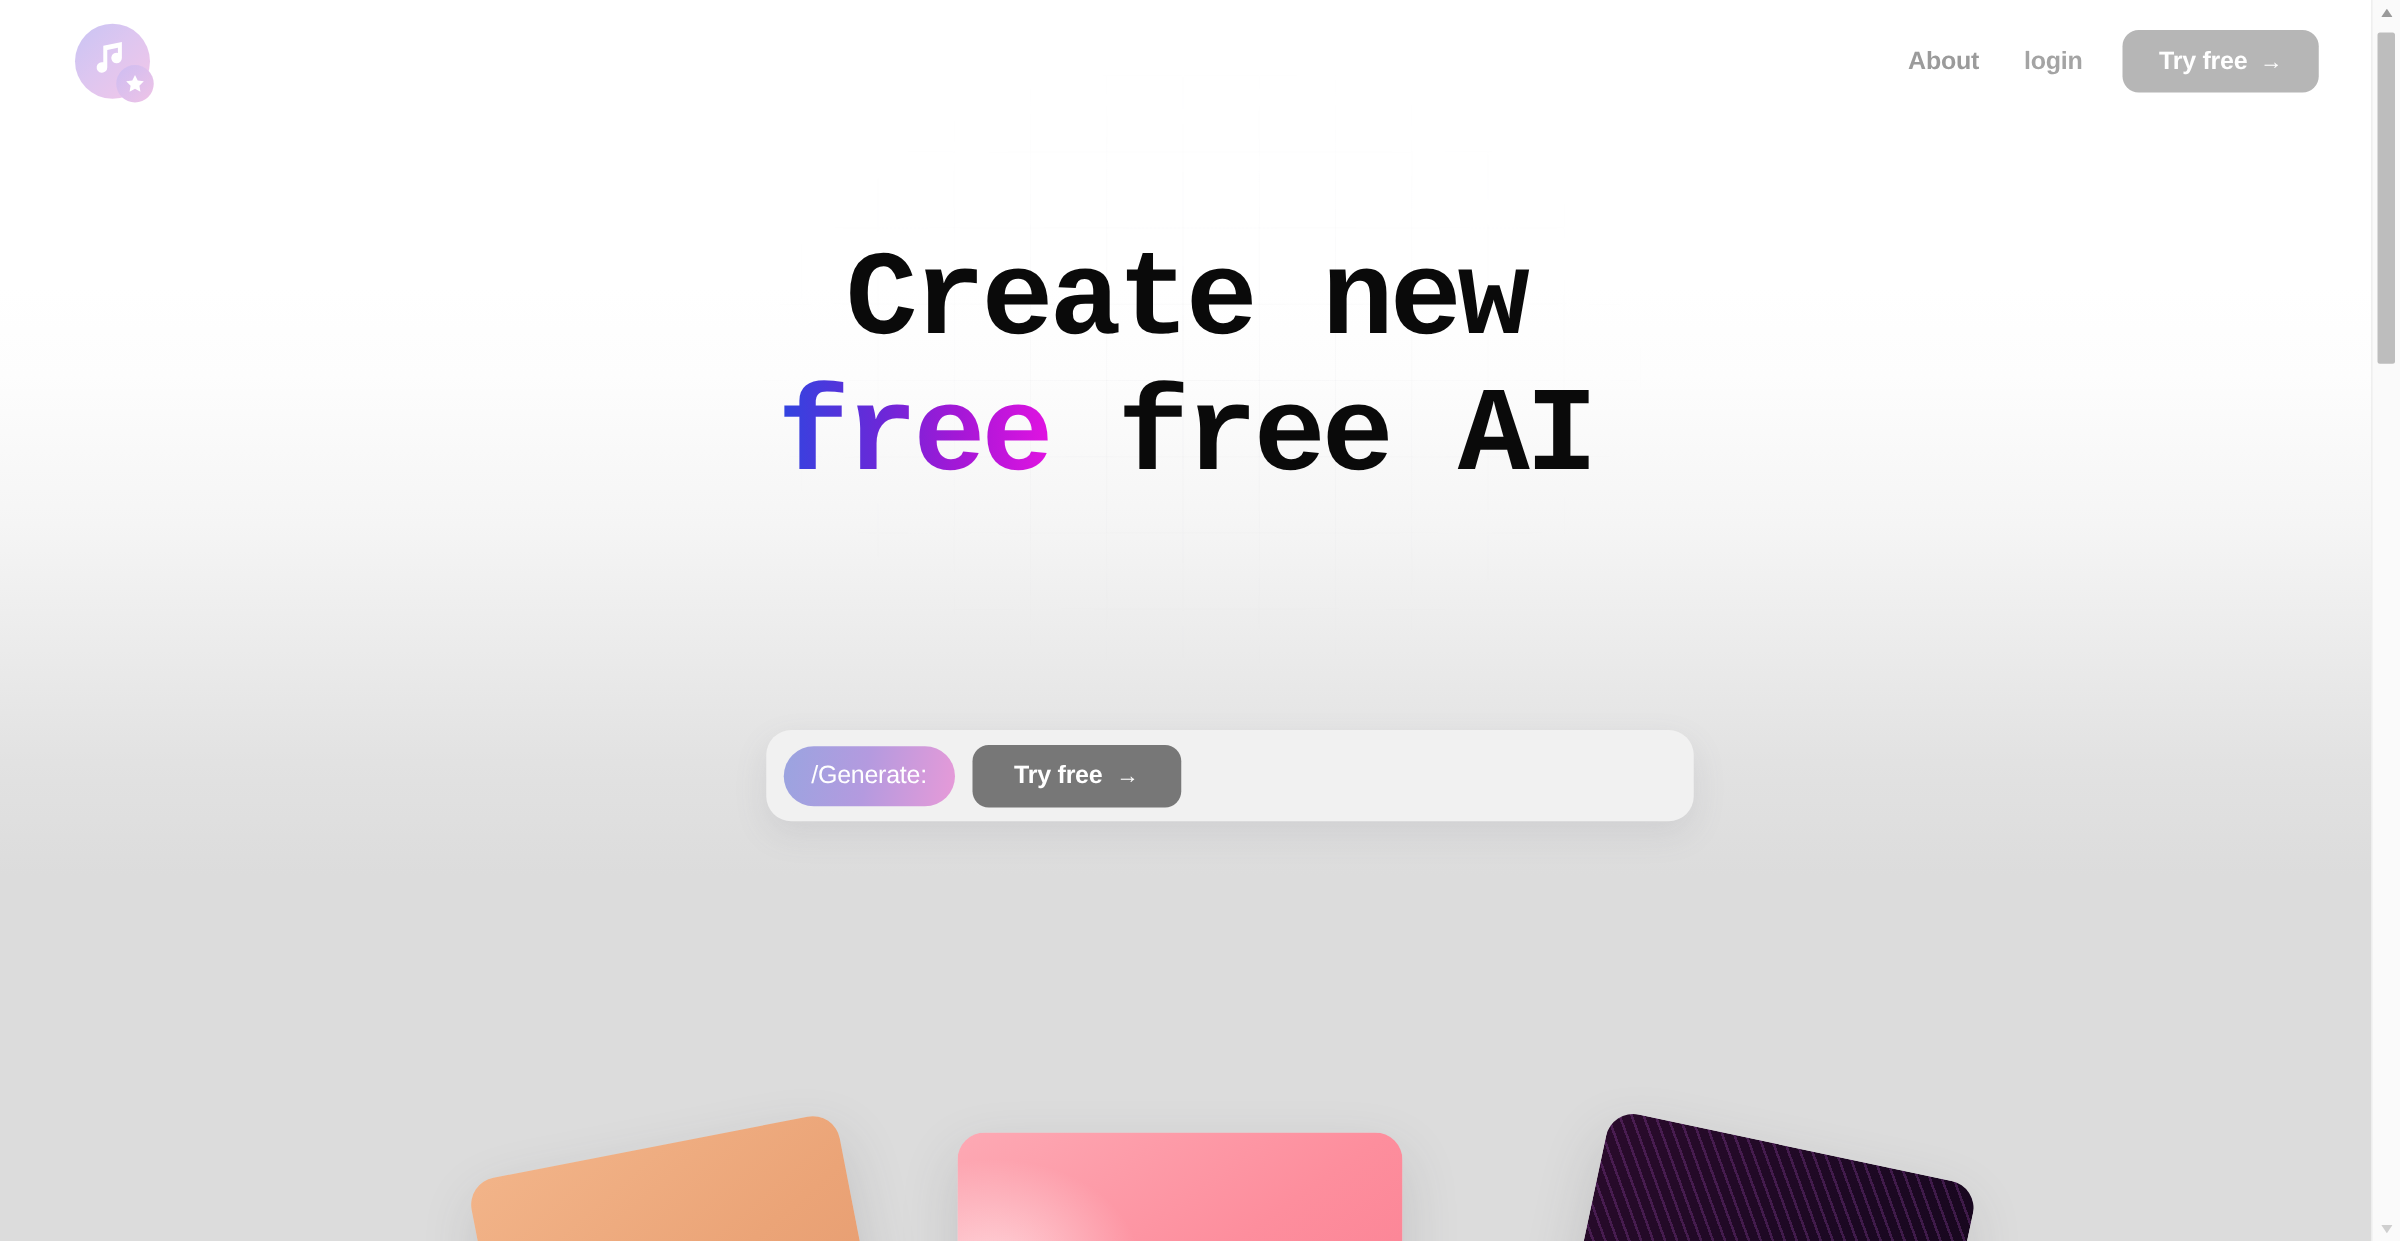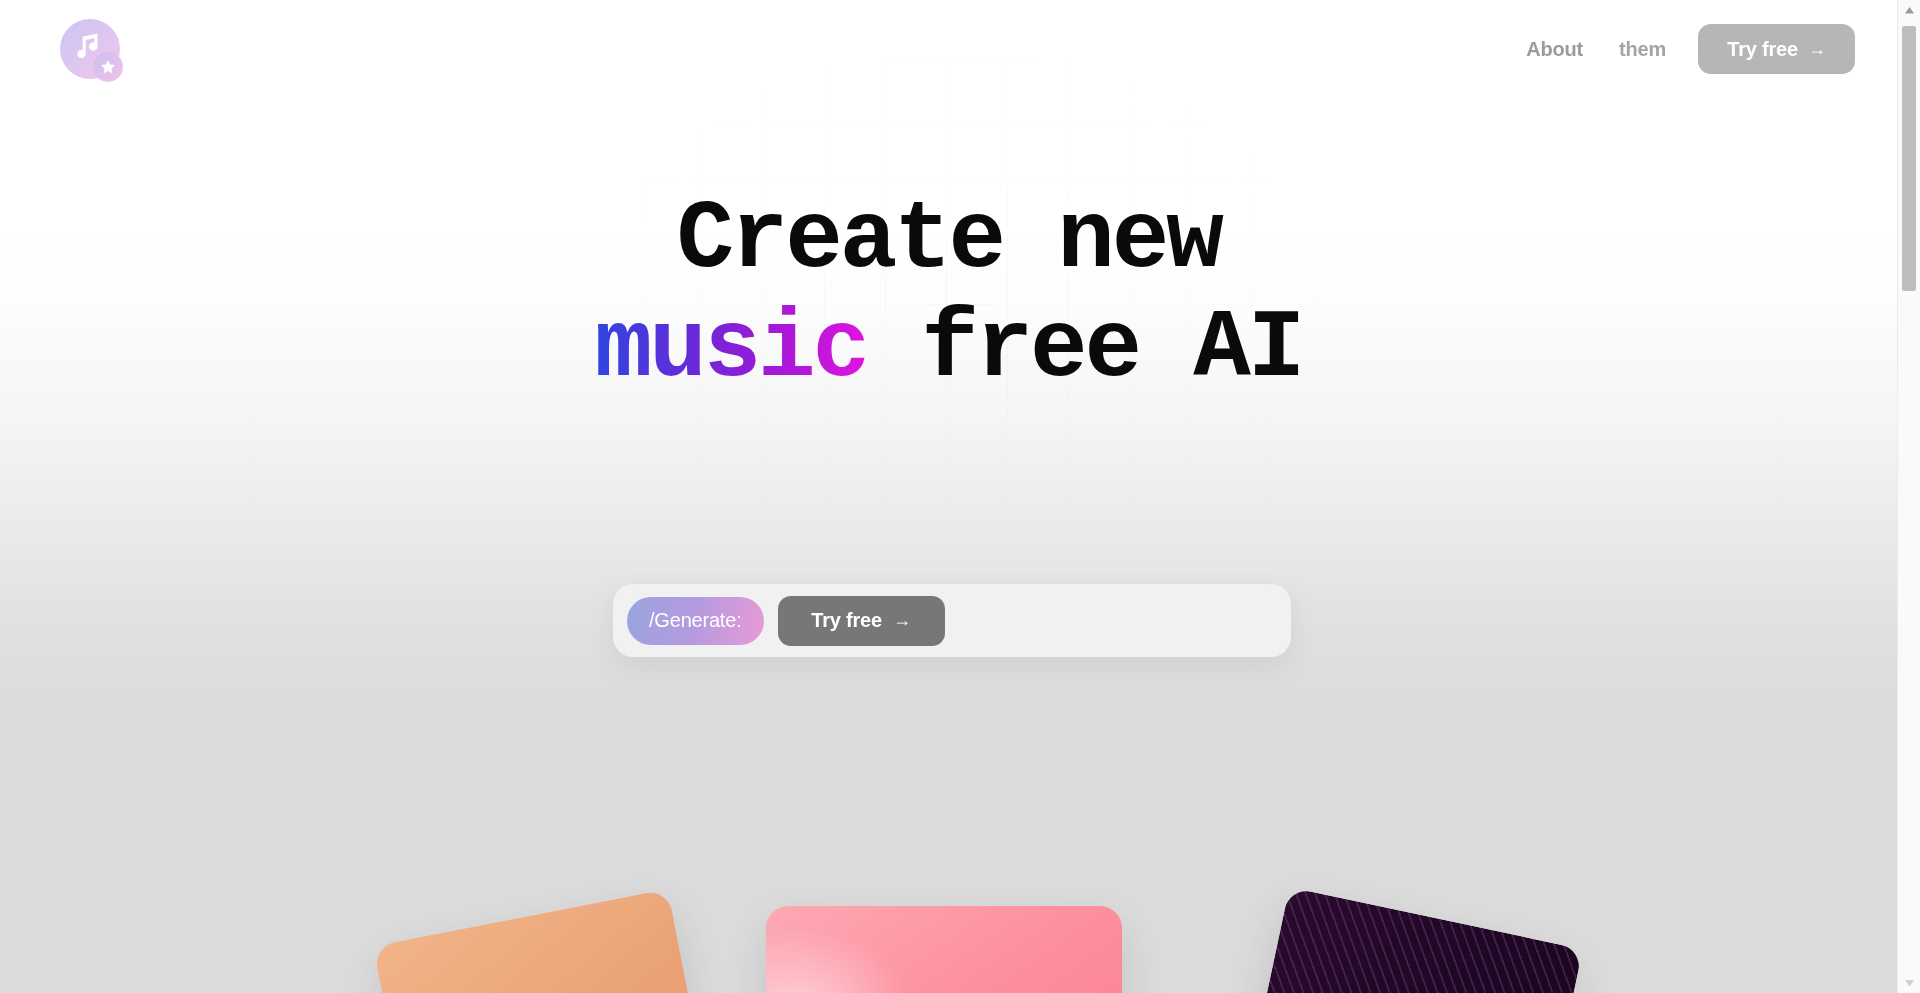--- a/index.html
+++ b/index.html
@@ -129,21 +129,21 @@
     font-size:21px;
     line-height:1.52;
     color:#82858a;
     letter-spacing:-0.25px;
   }
 
   
   .prompt-wrap {
     position:absolute;
     left:613px; top:584px;
-    width:678px; height:73px;
+    width:742px; height:73px;
     background:#f1f1f1;
     border-radius:20px;
     box-shadow:0 10px 26px rgba(110,110,120,0.13);
     display:flex; align-items:center;
     padding:0 4px 0 14px;
     gap:14px;
   }
   .generate-pill {
     flex:0 0 auto;
     height:48px;
@@ -273,33 +273,33 @@
         <svg width="18" height="18" viewBox="0 0 24 24">
           <path d="M12 2.6l2.9 5.9 6.5.95-4.7 4.6 1.1 6.45L12 17.45 6.2 20.5l1.1-6.45-4.7-4.6 6.5-.95z" fill="#ffffff"></path>
         </svg>
       </div>
     </div>
 
     <div class="nav-spacer"></div>
 
     <nav class="nav-links">
       <a class="nav-link" href="#">About</a>
-      <a class="nav-link login" href="#">them</a>
+      <a class="nav-link login" href="#">login</a>
     </nav>
 
     <button class="btn-try-header">
       <span>Try free</span>
       <span class="arr">→</span>
     </button>
   </header>
 
   <section class="hero">
     <h1 class="hero-title">
       <span>Create new</span><br>
-      <span class="grad">music</span><span> free AI</span>
+      <span class="grad">free</span><span> free AI</span>
     </h1>
   </section>
 
   <div class="prompt-wrap">
     <div class="generate-pill">/Generate:</div>
     <button class="btn-try-prompt">
       <span>Try free</span>
       <span class="arr">→</span>
     </button>
   </div>

